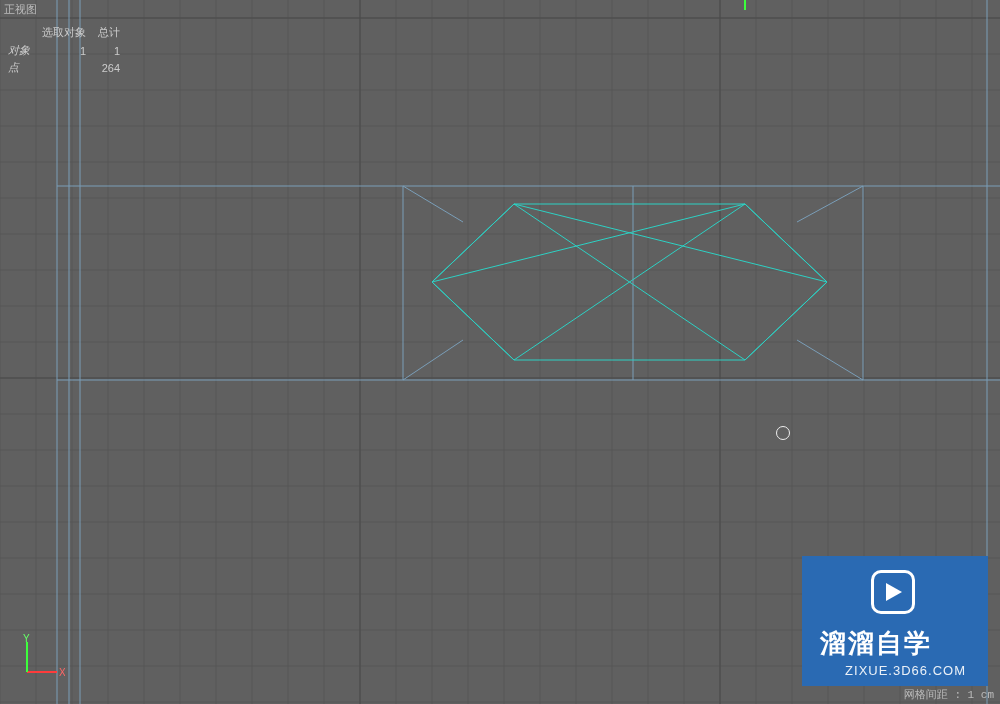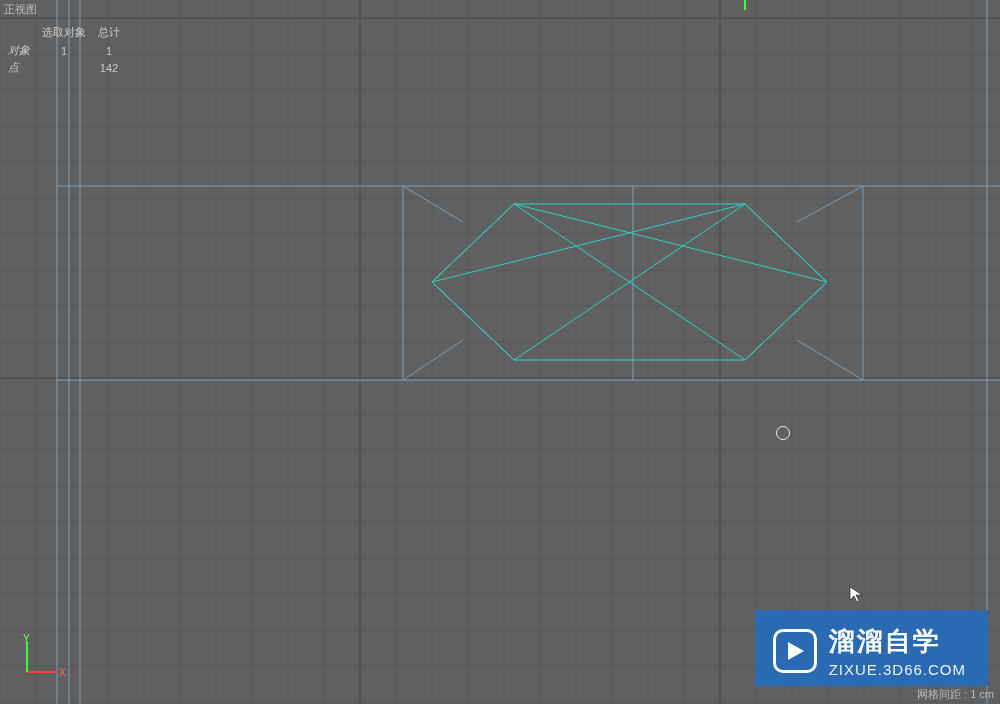--- a/index.html
+++ b/index.html
@@ -28,21 +28,21 @@
     }
     
     .stats-panel {
       position: absolute;
       top: 24px;
       left: 2px;
       font-size: 11px;
       color: #cccccc;
     }
     .stats-panel table { border-collapse: collapse; }
-    .stats-panel td { padding: 1px 6px; text-align: center; }
+    .stats-panel td { padding: 1px 6px; text-align: right; }
     .stats-panel td:first-child { text-align: left; font-style: italic; }
     .stats-panel .header td { padding-bottom: 2px; }
     
     .grid-svg {
       position: absolute;
       top: 0; left: 0;
       width: 1000px;
       height: 704px;
     }
     
@@ -67,41 +67,43 @@
     .watermark {
       position: absolute;
       right: 12px;
       bottom: 18px;
       background: #2a6ab3;
       padding: 14px 22px 8px 18px;
       color: #ffffff;
       display: flex;
       align-items: center;
       gap: 12px;
+      flex-direction: column;
     }
     .watermark .play-icon {
       width: 44px;
       height: 44px;
       border: 3px solid #fff;
       border-radius: 10px;
       display: flex;
       align-items: center;
       justify-content: center;
     }
     .watermark .play-icon svg { display: block; }
     .watermark .text-block { display: flex; flex-direction: column; }
     .watermark .big { font-size: 26px; font-weight: bold; letter-spacing: 2px; }
-    .watermark .small { font-size: 15px; letter-spacing: 1px; opacity: 0.9; margin-top: 2px; }
+    .watermark .small { font-size: 13px; letter-spacing: 1px; opacity: 0.9; margin-top: 2px; margin-left: 25px; }
     
     .footer-grid-info {
       position: absolute;
       right: 6px;
       bottom: 2px;
       font-size: 11px;
       color: #bbbbbb;
+      font-family: Liberation Mono, monospace;
     }
     
     .cursor-arrow {
       position: absolute;
       top: 585px;
       left: 848px;
       width: 20px;
       height: 20px;
     }
   </style>
@@ -219,21 +221,21 @@
         <td>总计</td>
       </tr>
       <tr>
         <td>对象</td>
         <td>1</td>
         <td>1</td>
       </tr>
       <tr>
         <td>点</td>
         <td></td>
-        <td>142</td>
+        <td>264</td>
       </tr>
     </tbody>
       </table>
   </div>
 
   <div class="cursor-circle"></div>
 
   <div class="axis-gizmo">
     <svg width="50" height="50">
       <line x1="12" y1="38" x2="42" y2="38" stroke="#ff3b3b" stroke-width="2"></line>

